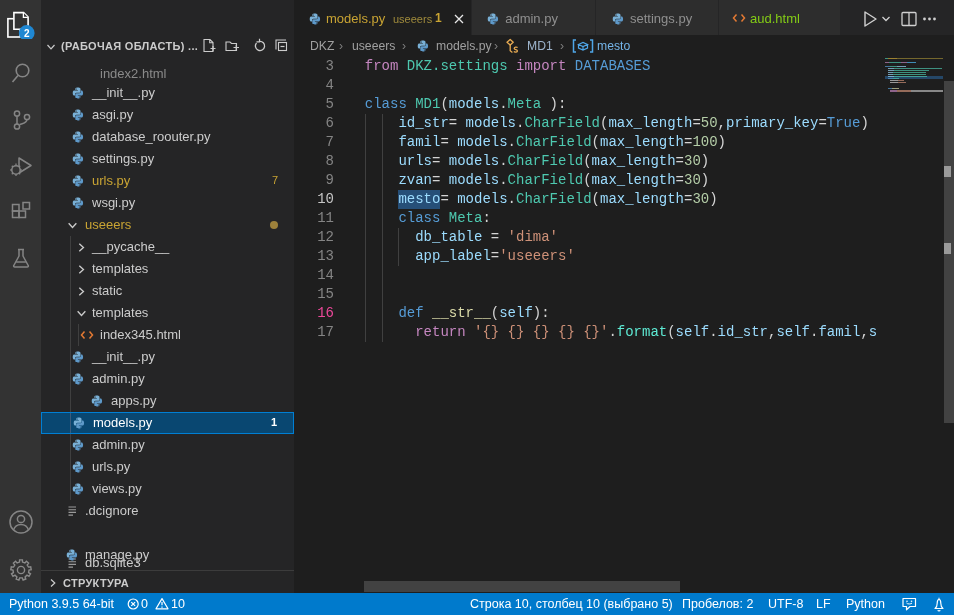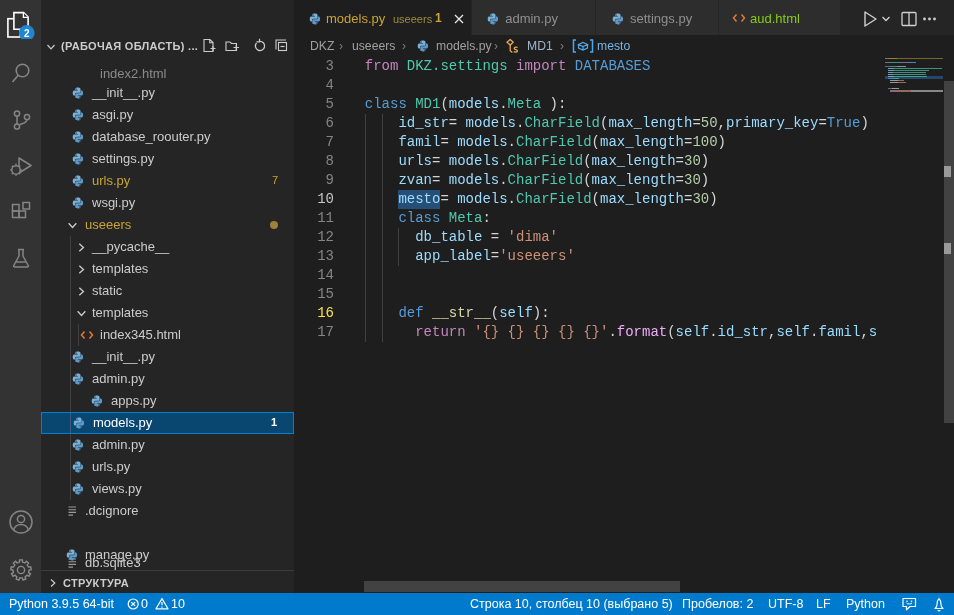--- a/index.html
+++ b/index.html
@@ -459,34 +459,34 @@
           <span class="tok" style="left:213.6px;color:#ce9178">'dima'</span>
         </div>
 <div class="ln" style="top:190px;color:#858585;">13</div>
 <div style="position:absolute;top:190px;left:0;height:19px;">
           <span class="tok" style="left:121.2px;color:#9cdcfe">app_label</span>
           <span class="tok" style="left:196.8px;color:#d4d4d4">=</span>
           <span class="tok" style="left:205.2px;color:#ce9178">'useeers'</span>
         </div>
 <div class="ln" style="top:209px;color:#858585;">14</div>
 <div class="ln" style="top:228px;color:#858585;">15</div>
-<div class="ln" style="top:247px;color:#fde047;">16</div>
+<div class="ln" style="top:247px;color:#ec4899;">16</div>
 <div style="position:absolute;top:247px;left:0;height:19px;">
           <span class="tok" style="left:104.4px;color:#569cd6">def</span>
           <span class="tok" style="left:138.0px;color:#dcdcaa">__str__</span>
           <span class="tok" style="left:196.8px;color:#d4d4d4">(</span>
           <span class="tok" style="left:205.2px;color:#9cdcfe">self</span>
           <span class="tok" style="left:238.8px;color:#d4d4d4">):</span>
         </div>
 <div class="ln" style="top:266px;color:#858585;">17</div>
 <div style="position:absolute;top:266px;left:0;height:19px;">
           <span class="tok" style="left:121.2px;color:#c586c0">return</span>
           <span class="tok" style="left:180.0px;color:#ce9178">'{} {} {} {} {}'</span>
           <span class="tok" style="left:314.4px;color:#d4d4d4">.</span>
-          <span class="tok" style="left:322.8px;color:#f0abfc">format</span>
+          <span class="tok" style="left:322.8px;color:#5eead4">format</span>
           <span class="tok" style="left:373.2px;color:#d4d4d4">(</span>
           <span class="tok" style="left:381.6px;color:#9cdcfe">self</span>
           <span class="tok" style="left:415.2px;color:#d4d4d4">.</span>
           <span class="tok" style="left:423.6px;color:#9cdcfe">id_str</span>
           <span class="tok" style="left:474.0px;color:#d4d4d4">,</span>
           <span class="tok" style="left:482.4px;color:#9cdcfe">self</span>
           <span class="tok" style="left:516.0px;color:#d4d4d4">.</span>
           <span class="tok" style="left:524.4px;color:#9cdcfe">famil</span>
           <span class="tok" style="left:566.4px;color:#d4d4d4">,</span>
           <span class="tok" style="left:574.8px;color:#9cdcfe">s</span>

